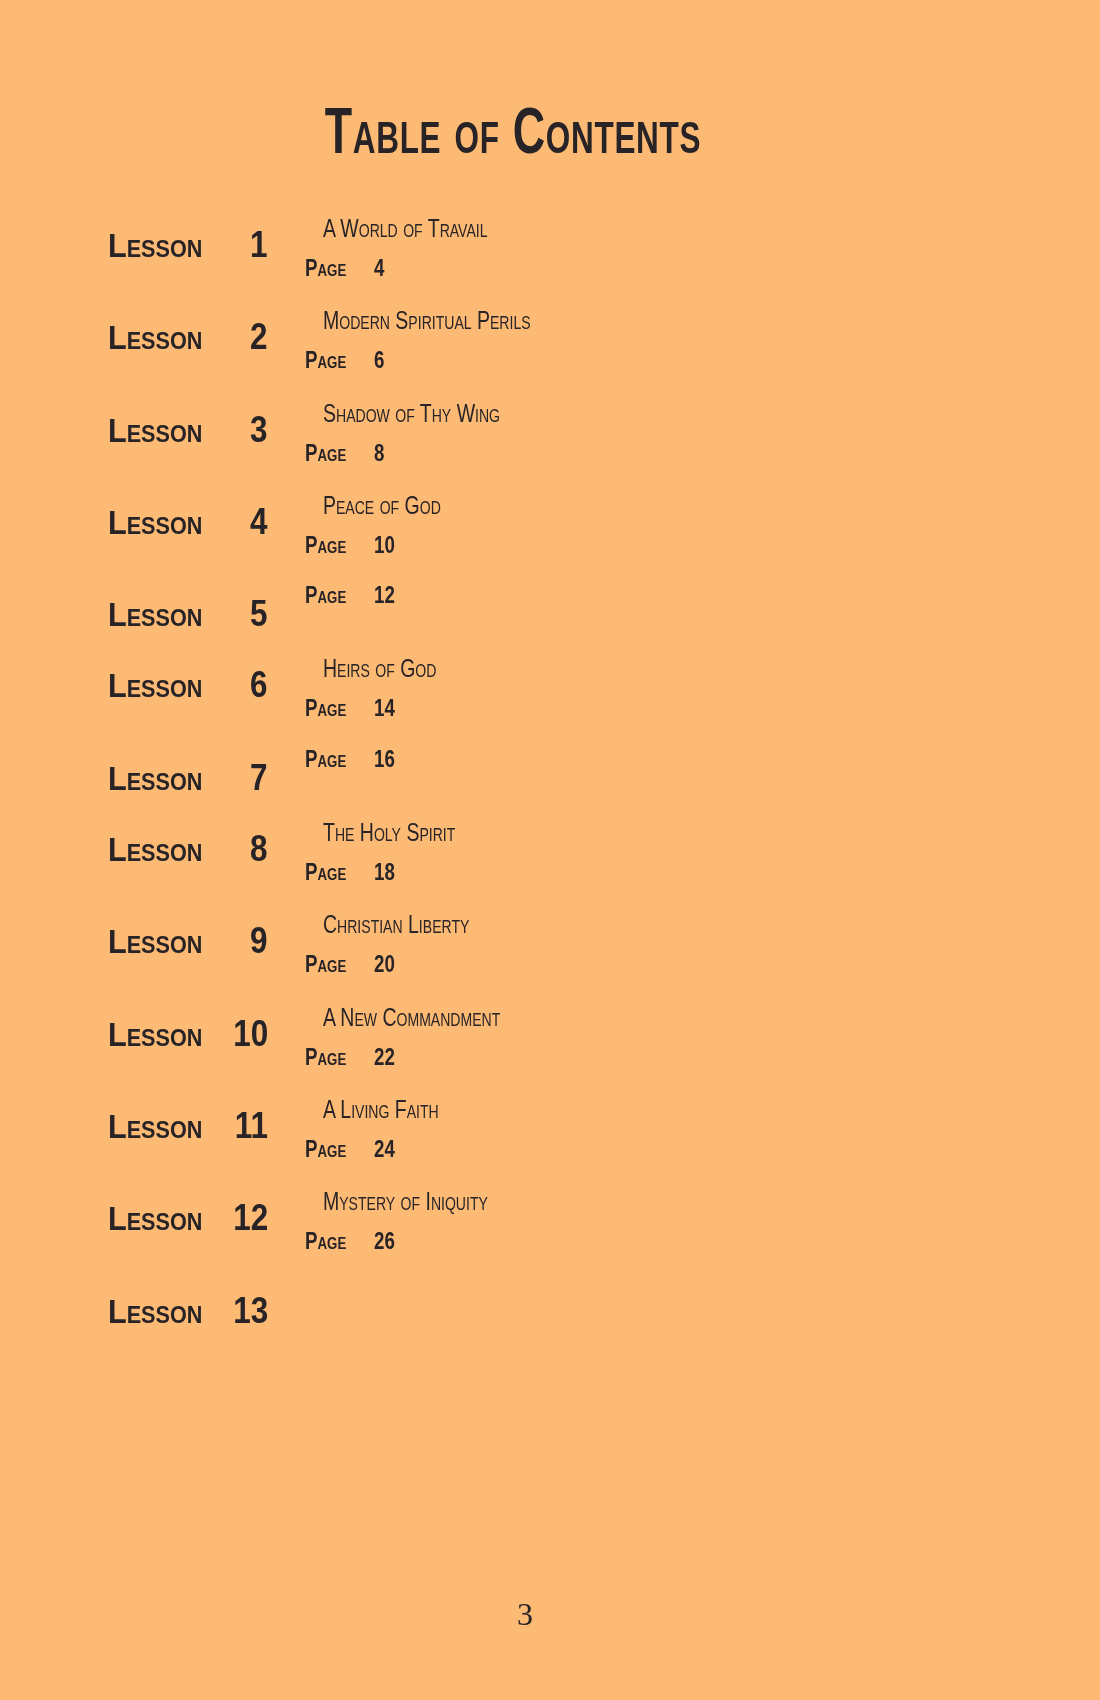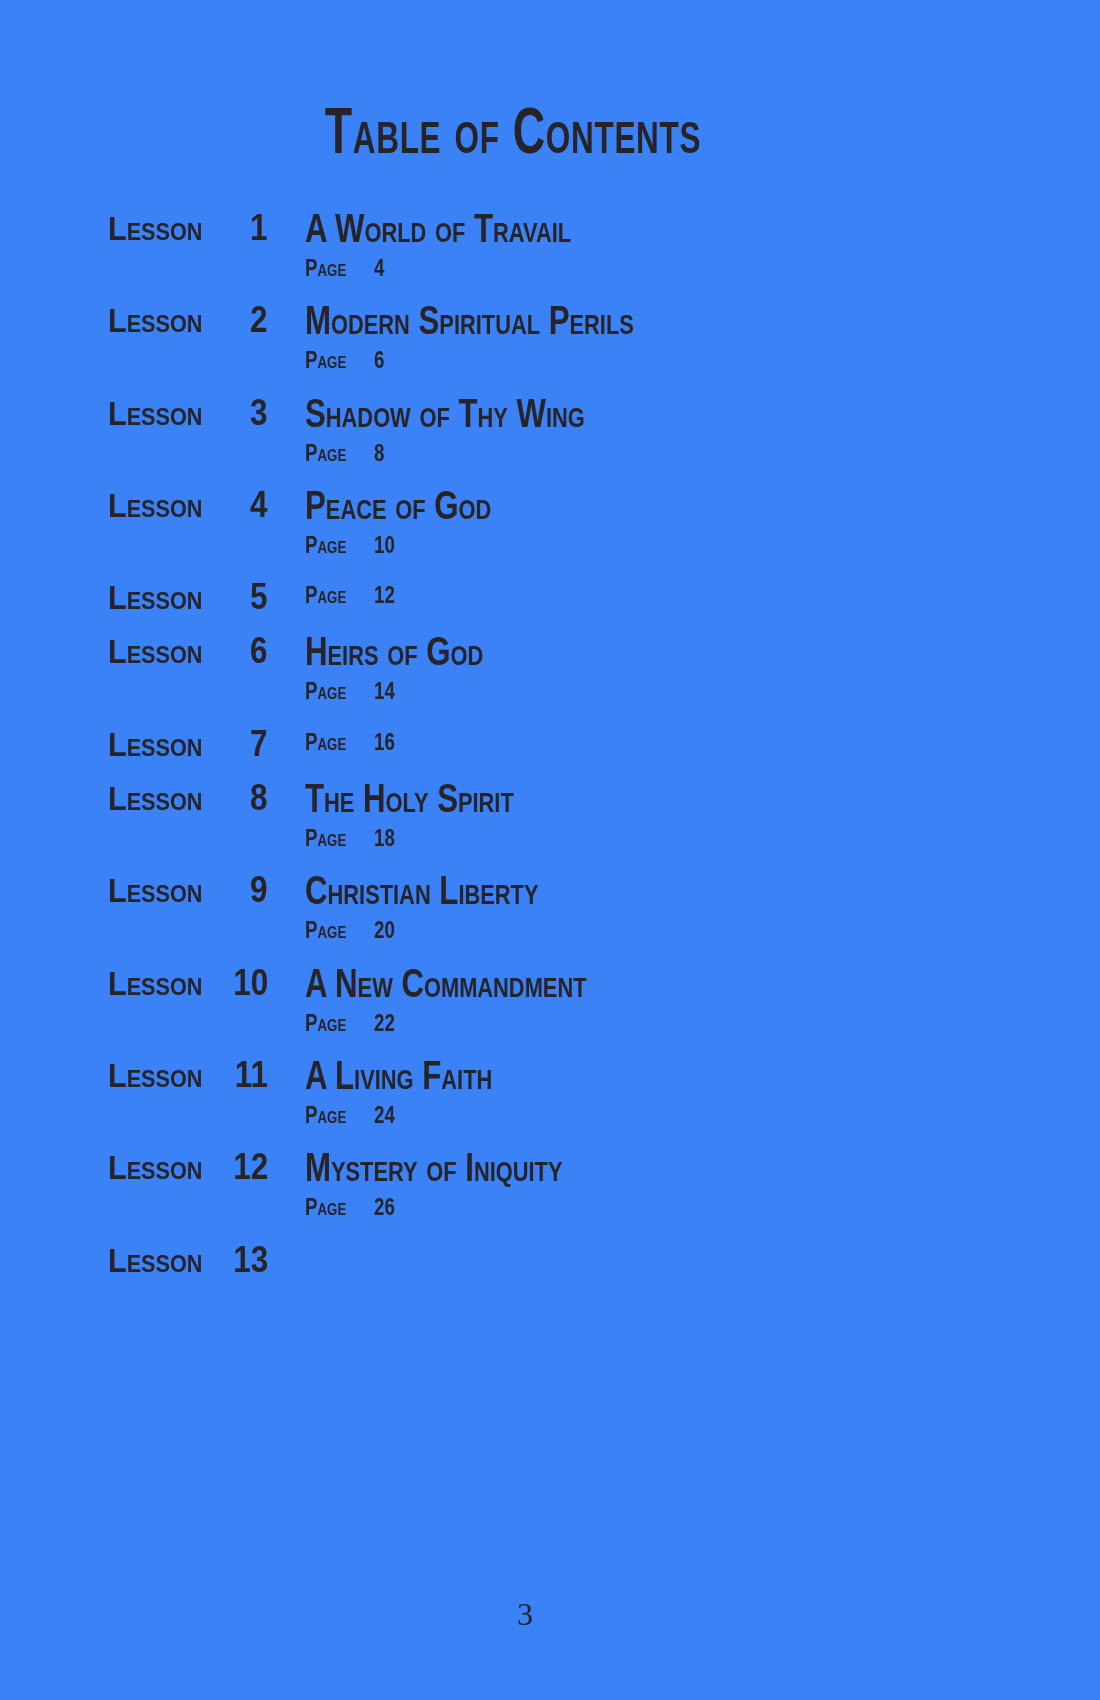--- a/index.html
+++ b/index.html
@@ -4,21 +4,21 @@
 <style>
   html, body { margin: 0; padding: 0; }
   body {
     width: 1100px; height: 1700px;
     background: #fefefe;
     font-family: "Liberation Sans", sans-serif;
     color: #272326;
     position: relative;
     overflow: hidden;
   }
-  .page { position: absolute; inset: 0; background: #3b82f6; }
+  .page { position: absolute; inset: 0; background: #fdba74; }
 
   
   .cx  { display: inline-block; transform: scaleX(0.78); transform-origin: 0 50%; white-space: nowrap; }
   .cxc { display: inline-block; transform: scaleX(0.70); transform-origin: 50% 50%; white-space: nowrap; }
   .cxr { display: inline-block; transform: scaleX(0.85); transform-origin: 100% 50%; white-space: nowrap; }
   .cxl { display: inline-block; transform: scaleX(0.90); transform-origin: 0 50%; white-space: nowrap; }
 
   .title {
     position: absolute;
     top: 99px; left: 0;
@@ -41,37 +41,39 @@
     align-items: flex-start;
     margin-bottom: 12.3px;
   }
   .lesson-col {
     width: 160px;
     display: flex;
     justify-content: space-between;
     align-items: flex-end;
     line-height: 42px;
     flex: none;
+    margin-top: 17px;
   }
   .lesson-label {
     font-size: 34px;
     font-weight: bold;
     font-variant: small-caps;
   }
   .lesson-number {
     font-size: 37px;
     font-weight: bold;
   }
   .content { margin-left: 37px; }
   .entry-title {
-    font-size: 40px;
-    font-weight: bold;
+    font-size: 25px;
+    font-weight: normal;
     font-variant: small-caps;
     line-height: 42px;
     white-space: nowrap;
+    margin-left: 18px;
   }
   .entry-page {
     font-size: 24px;
     font-weight: bold;
     font-variant: small-caps;
     line-height: 38px;
     white-space: nowrap;
   }
   .entry-page .pagenum { margin-left: 16px; }
 

